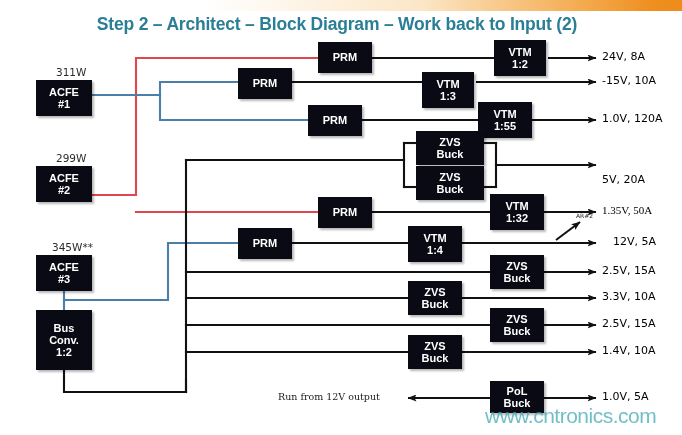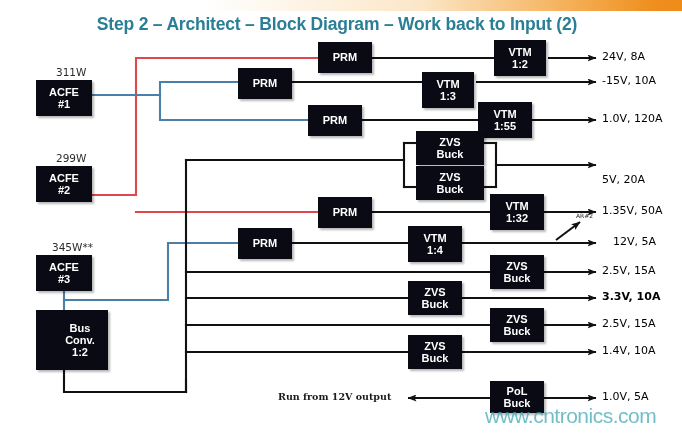--- a/index.html
+++ b/index.html
@@ -34,21 +34,21 @@
   .wlabel{
     position:absolute;font-size:10.5px;color:#2b2b2b;white-space:nowrap;
     font-family:"DejaVu Sans",sans-serif;
   }
   .out{
     position:absolute;font-size:11px;color:#000000;white-space:nowrap;
     font-family:"DejaVu Sans",sans-serif;
   }
   .note{
     position:absolute;font-size:9.5px;color:#1a1a1a;white-space:nowrap;
-    font-family:"DejaVu Serif",serif;font-weight:bold;
+    font-family:"DejaVu Serif",serif;font-weight:normal;
   }
   .arnote{
     position:absolute;font-size:6px;color:#222;white-space:nowrap;
     font-family:"DejaVu Sans",sans-serif;
   }
   #watermark{
     position:absolute;left:485px;top:404px;
     font-size:21px;font-weight:normal;color:rgba(58,165,178,0.72);
     white-space:nowrap;letter-spacing:-0.5px;
   }
@@ -160,21 +160,21 @@
   <span>ACFE</span>
   <span>#2</span>
 </div>
 
 <div class="wlabel" style="left:52px;top:241px;text-align:center;">345W**</div>
 <div class="blk" style="left:36px;top:255px;width:56px;height:36px;">
   <span>ACFE</span>
   <span>#3</span>
 </div>
 
-<div class="blk" style="left:36px;top:310px;width:56px;height:60px;padding-left:16px;">
+<div class="blk" style="left:36px;top:310px;width:56px;height:60px;">
   <span>Bus</span>
   <span>Conv.</span>
   <span>1:2</span>
 </div>
 
 <div class="blk" style="left:318px;top:42px;width:54px;height:31px;">
   <span>PRM</span>
 </div>
 <div class="blk" style="left:238px;top:68px;width:54px;height:31px;">
   <span>PRM</span>
@@ -238,24 +238,24 @@
 </div>
 <div class="blk" style="left:490px;top:381px;width:54px;height:32px;">
   <span>PoL</span>
   <span>Buck</span>
 </div>
 
 <div class="out" style="left:602px;top:50px;">24V, 8A</div>
 <div class="out" style="left:602px;top:74px;">-15V, 10A</div>
 <div class="out" style="left:602px;top:112px;">1.0V, 120A</div>
 <div class="out" style="left:602px;top:157px;margin-top:16px;">5V, 20A</div>
-<div class="out" style="left:602px;top:204px;">1.35V, 50A</div>
+<div class="out" style="left:602px;top:204px;font-family:Liberation Serif, serif;">1.35V, 50A</div>
 <div class="out" style="left:602px;top:235px;margin-left:11px;">12V, 5A</div>
 <div class="out" style="left:602px;top:264px;">2.5V, 15A</div>
-<div class="out" style="left:602px;top:290px;font-weight:bold;">3.3V, 10A</div>
+<div class="out" style="left:602px;top:290px;">3.3V, 10A</div>
 <div class="out" style="left:602px;top:317px;">2.5V, 15A</div>
 <div class="out" style="left:602px;top:344px;">1.4V, 10A</div>
 <div class="out" style="left:602px;top:390px;">1.0V, 5A</div>
 
 <div class="arnote" style="left:576px;top:212px;">AR#2</div>
 <div class="note" style="left:278px;top:391px;">Run from 12V output</div>
 
 <div id="watermark">www.cntronics.com</div>
 
 </body></html>

